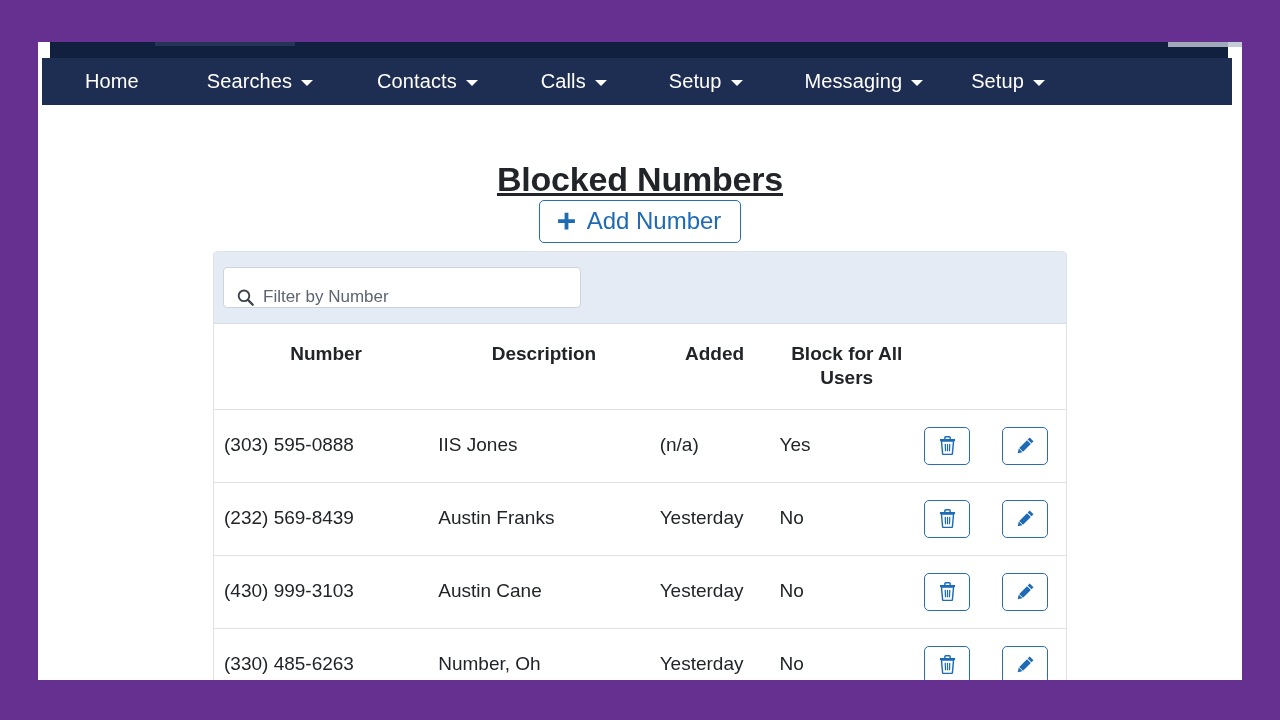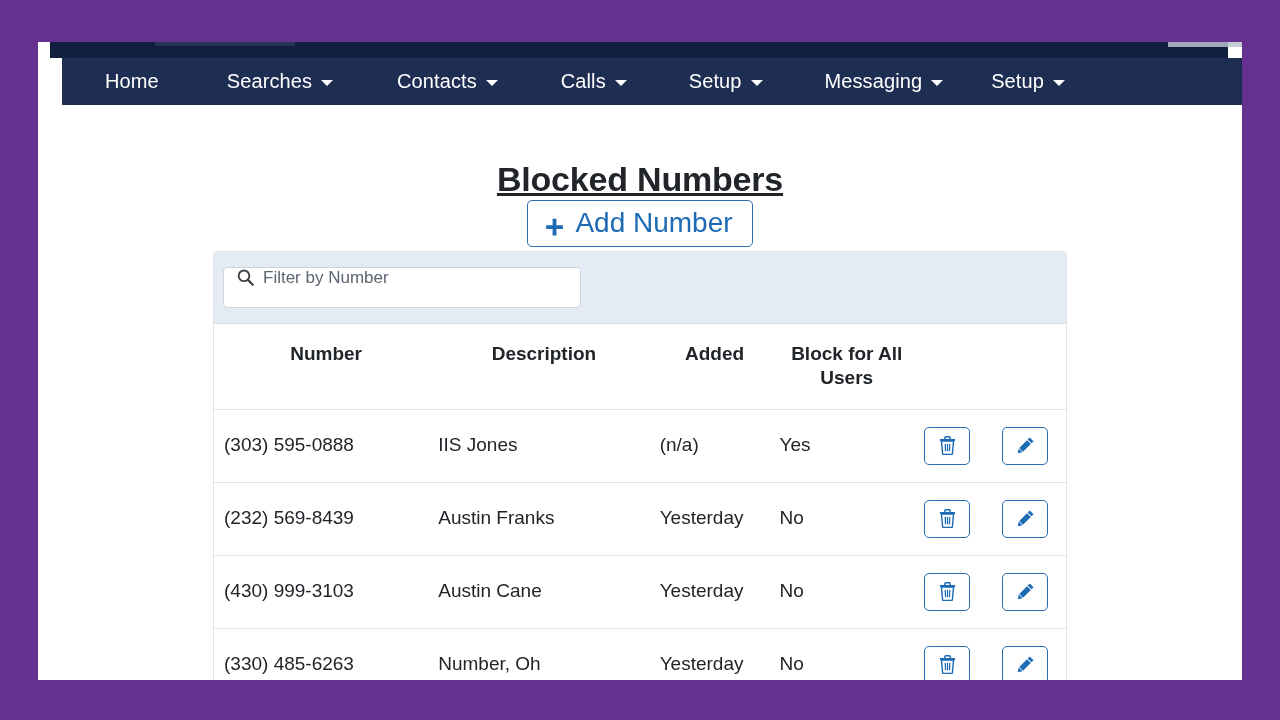--- a/index.html
+++ b/index.html
@@ -45,21 +45,21 @@
     position: absolute;
     left: 1118px; top: 0px;
     width: 80px; height: 5px;
     background: #b9c2cf;
     opacity: .85;
   }
 
   
   .navbar {
     position: absolute;
-    left: 24px; top: 16px;
+    left: 4px; top: 16px;
     width: 1190px; height: 47px;
     background: #1e2d52;
     display: flex;
     align-items: center;
   }
   .nav-item {
     color: #ffffff;
     font-size: 20px;
     font-weight: 400;
     letter-spacing: .1px;
@@ -96,28 +96,28 @@
   
   .add-wrap {
     position: absolute;
     left: 0; top: 158px;
     width: 1204px;
     display: flex;
     justify-content: center;
   }
   .add-btn {
     display: flex;
-    align-items: flex-end;
+    align-items: center;
     gap: 11px;
     background: #ffffff;
     border: 1px solid #2a6db0;
     border-radius: 5px;
     padding: 8px 19px 9px 17px;
     color: #1d6ab5;
-    font-size: 28px;
+    font-size: 24px;
     font-family: "Liberation Sans", sans-serif;
     cursor: pointer;
     line-height: 1;
   }
   .plus-icon { display: block; }
 
   
   .card {
     position: absolute;
     left: 175px; top: 209px;
@@ -133,21 +133,21 @@
     padding: 15px 12px 15px 9px;
   }
   .filter-input-wrap {
     position: relative;
     width: 358px;
     height: 41px;
     background: #ffffff;
     border: 1px solid #ced4da;
     border-radius: 4px;
     display: flex;
-    align-items: flex-start;
+    align-items: flex-end;
     padding-left: 12px;
   }
   .search-icon { flex: 0 0 auto; margin-right: 8px; }
   .filter-input {
     border: 0; outline: 0;
     background: transparent;
     font-size: 17px;
     font-family: "Liberation Sans", sans-serif;
     color: #495057;
     width: 290px;

